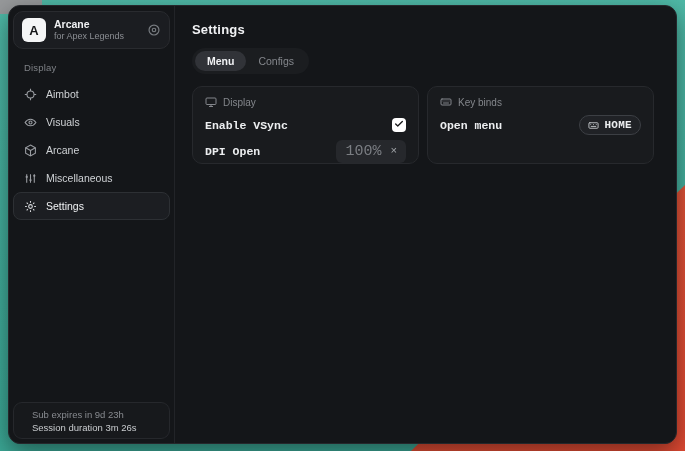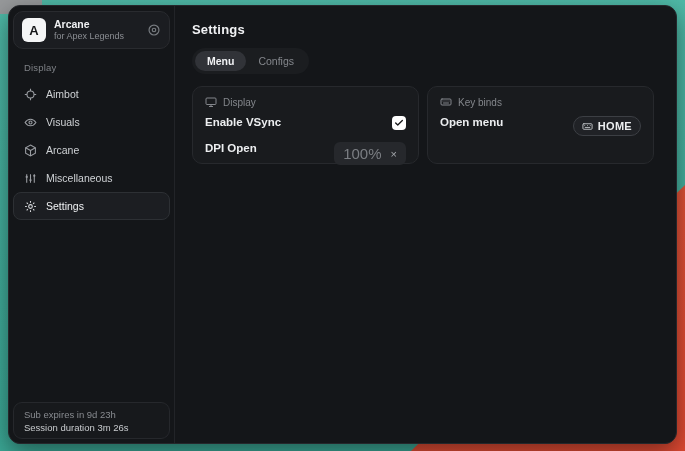--- a/index.html
+++ b/index.html
@@ -33,38 +33,38 @@
 
   nav { margin-top:7px; display:flex; flex-direction:column; }
   .nav-item { height:28px; display:flex; align-items:center; gap:9px; padding:0 10px;
               border:1px solid transparent; border-radius:8px; color:#cfd2d5; cursor:default; }
   .nav-item .ic { color:#9a9da2; display:flex; }
   .nav-item span.lbl { font-size:10.5px; }
   .nav-item.selected { background:#1c1e22; border-color:#2d3034; color:#f0f2f4; }
   .nav-item.selected .ic { color:#d6d8db; }
 
   .footer-card { margin-top:auto; height:37px; border:1px solid #26282c; border-radius:9px;
-                 background:#17191c; padding:5px 10px; display:flex; flex-direction:column; justify-content:center; }
+                 background:#17191c; padding:5px 18px; display:flex; flex-direction:column; justify-content:center; }
   .footer-line1 { font-size:9.5px; color:#888b90; }
   .footer-line2 { font-size:9.5px; color:#c9cccf; margin-top:2px; }
 
   
   main { flex:1; padding:16px 8px 0 17px; }
   .page-title { font-size:13px; font-weight:700; color:#f1f2f4; letter-spacing:.2px; }
 
   .tabs { margin-top:11px; display:inline-flex; background:#1b1d20; border-radius:999px; padding:3px; }
   .tab { font-size:10.5px; color:#84878c; padding:4px 12px; border-radius:999px; cursor:default; }
   .tab.selected { background:#313338; color:#f1f2f4; font-weight:700; }
 
   .cards { margin-top:12px; display:flex; gap:8px; }
   .card { width:227px; height:78px; background:#191b1e; border:1px solid #27292d;
           border-radius:10px; padding:9px 12px; }
   .card-head { display:flex; align-items:center; gap:6px; color:#84878c; font-size:10px; }
   .card-head .ic { display:flex; }
-  .row { margin-top:8px; height:18px; display:flex; align-items:flex-start; justify-content:space-between; }
+  .row { margin-top:8px; height:18px; display:flex; align-items:center; justify-content:space-between;font-family:Liberation Mono, monospace; }
   .row-label { font-size:11.5px; font-weight:600; color:#eceef0; }
 
   .checkbox { width:14px; height:14px; background:#ffffff; border-radius:4px;
               display:flex; align-items:center; justify-content:center; cursor:pointer; }
   .dpi-pill { background:#26282c; border-radius:6px; padding:3px 9px; display:flex;
               align-items:center; gap:9px; cursor:text; }
   .dpi-value { font-size:15px; color:#7b7e83; }
   .dpi-clear { font-size:11px; color:#a4a7ab; line-height:10px; cursor:pointer; }
 
   .key-pill { border:1px solid #3c3f44; background:#202226; border-radius:999px;

